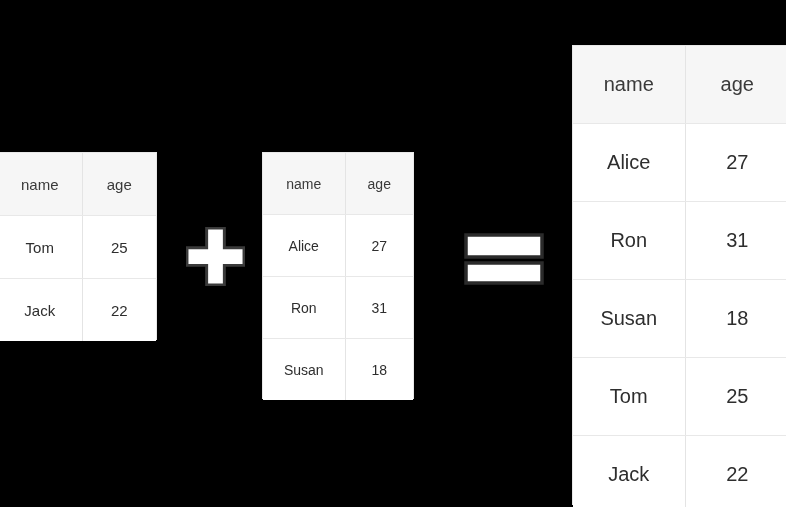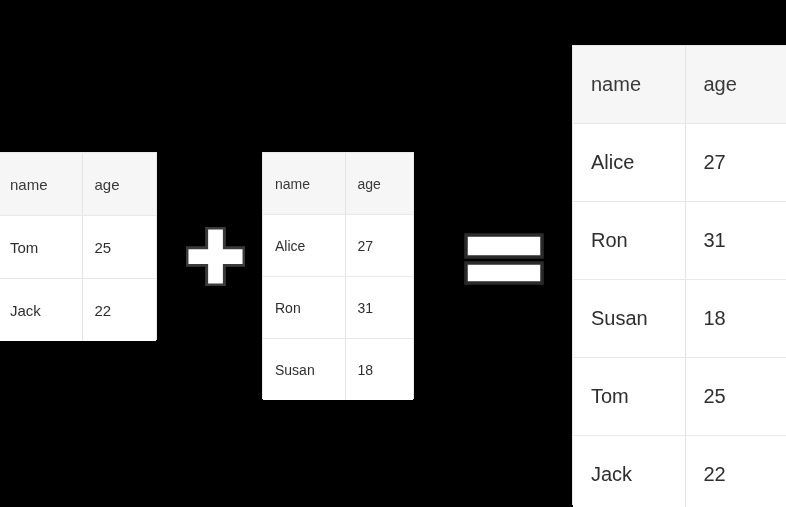--- a/index.html
+++ b/index.html
@@ -30,21 +30,21 @@
     box-sizing: border-box;
     border: 1px solid #e8e8e8;
   }
   .dtable table {
     border-collapse: collapse;
     width: 100%;
     height: 100%;
     table-layout: fixed;
   }
   .dtable th, .dtable td {
-    text-align: left;
+    text-align: center;
     font-weight: normal;
     color: #2e2e2e;
     border-right: 1px solid #e4e4e4;
     border-bottom: 1px solid #e8e8e8;
     background: #ffffff;
     overflow: hidden;
     white-space: nowrap;
   }
   .dtable th {
     background: #f6f6f6;

